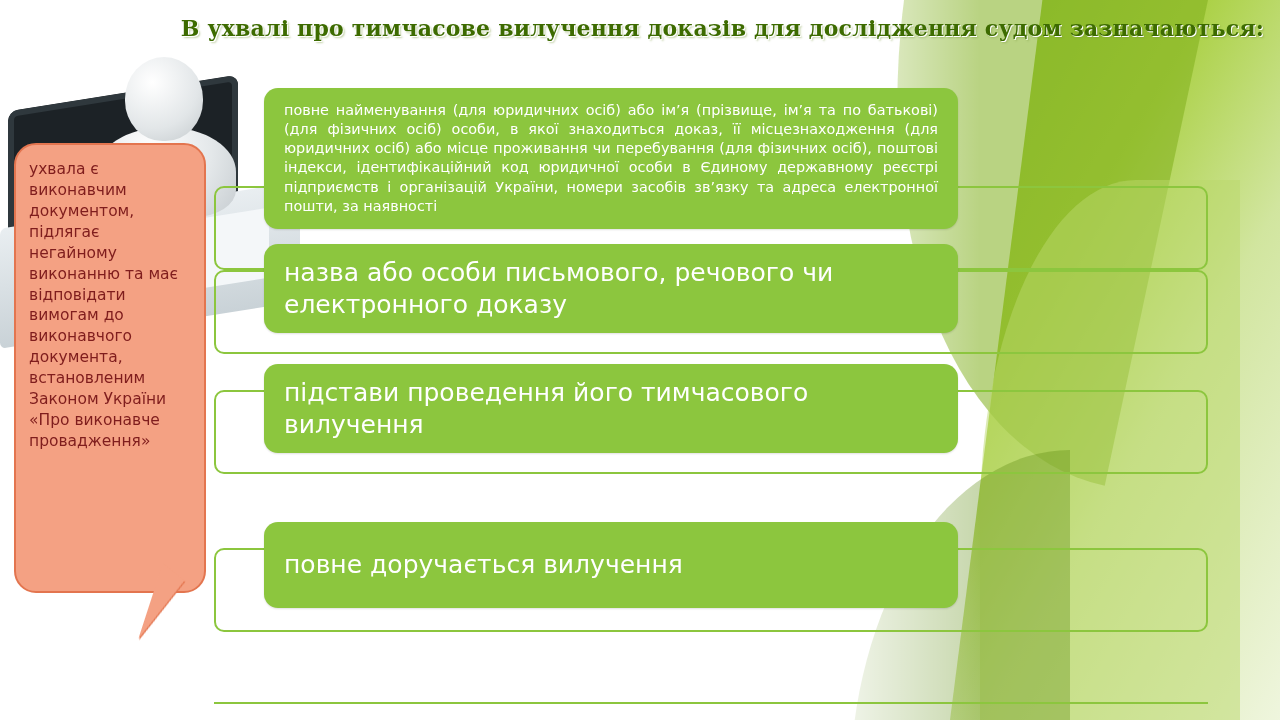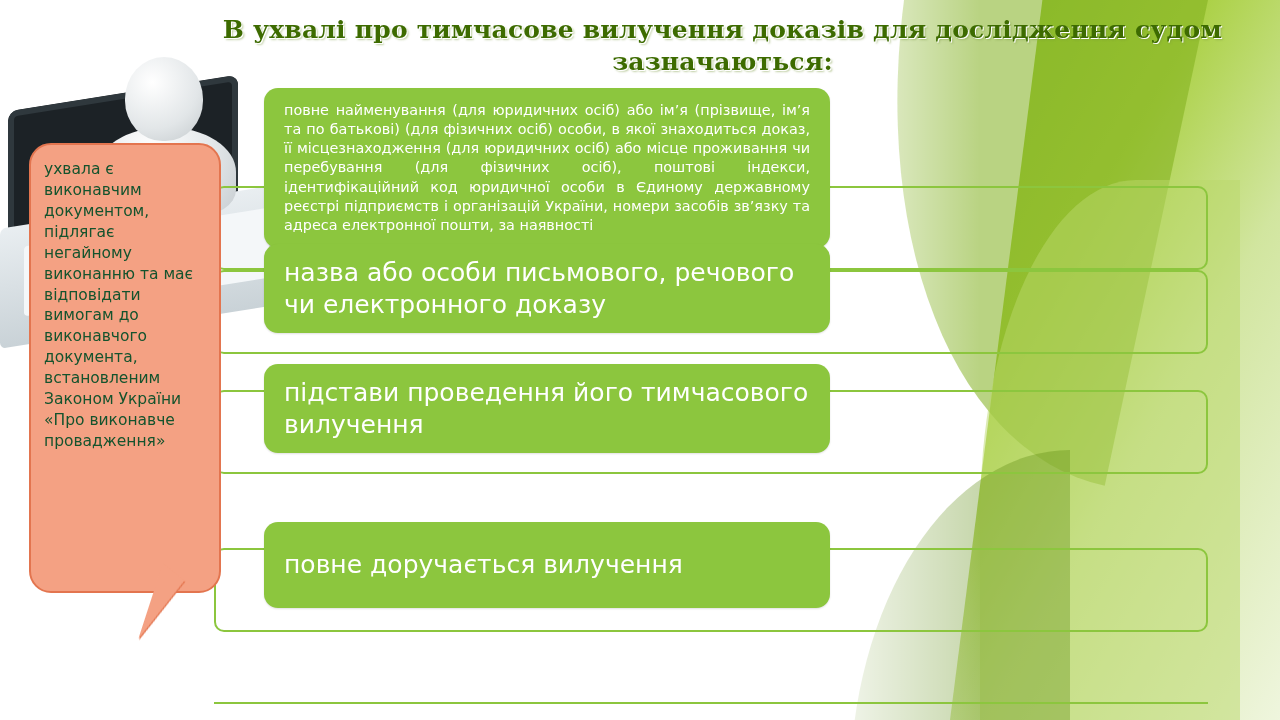--- a/index.html
+++ b/index.html
@@ -142,21 +142,21 @@
 
   
   .title {
     position: absolute;
     left: 170px;
     top: 14px;
     width: 1105px;
     text-align: center;
     font-family: "DejaVu Serif", "Liberation Serif", serif;
     font-weight: bold;
-    font-size: 25px;
+    font-size: 22px;
     line-height: 1.28;
     color: #3d6b00;
     letter-spacing: .2px;
     text-shadow: 1px 1px 0 #ffffff, 2px 2px 2px rgba(120,150,60,.45);
   }
 
   
   .rows {
     position: absolute;
     left: 214px;
@@ -175,21 +175,21 @@
     height: 84px;
     border: 2px solid #8cc63e;
     border-radius: 10px;
     background: transparent;
     box-sizing: border-box;
   }
   .row-chip {
     position: relative;
     z-index: 2;
     margin-left: 50px;
-    width: 566px;
+    width: 694px;
     min-height: 78px;
     background: #8cc63e;
     border-radius: 14px;
     box-sizing: border-box;
     padding: 13px 20px;
     display: flex;
     align-items: center;
     color: #ffffff;
     box-shadow: 0 1px 2px rgba(0,0,0,.12);
   }
@@ -227,24 +227,23 @@
     position: absolute;
     left: 14px;
     top: 143px;
     width: 192px;
     height: 450px;
     background: #f4a183;
     border: 2px solid #e3754f;
     border-radius: 22px;
     box-sizing: border-box;
     padding: 14px 13px 10px 13px;
-    color: #14532d;
+    color: #7f1d1d;
     font-size: 15.5px;
     line-height: 1.35;
-    margin-left: 15px;
   }
   .callout-tail {
     position: absolute;
     left: 150px;
     top: 565px;
     width: 0;
     height: 0;
     border-left: 26px solid #f4a183;
     border-top: 10px solid transparent;
     border-bottom: 70px solid transparent;

